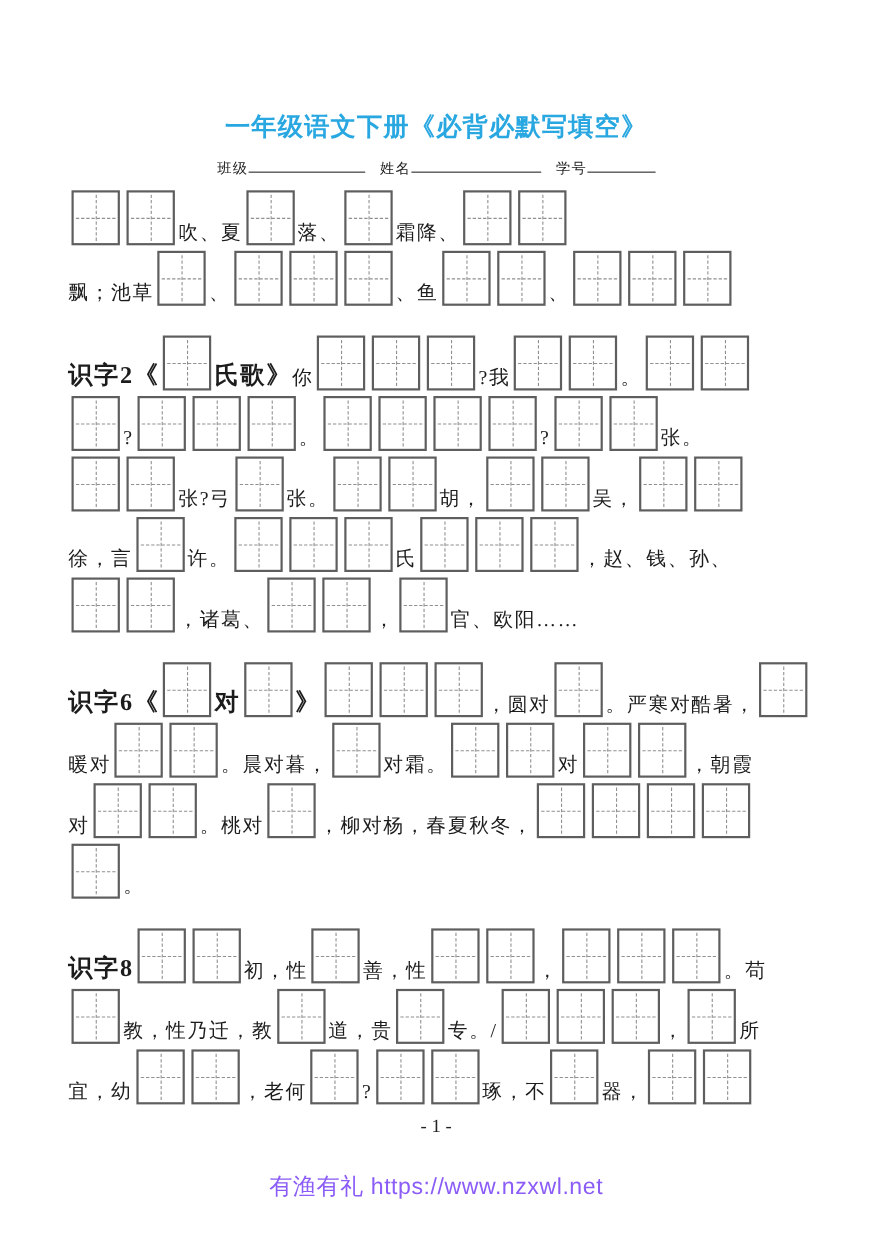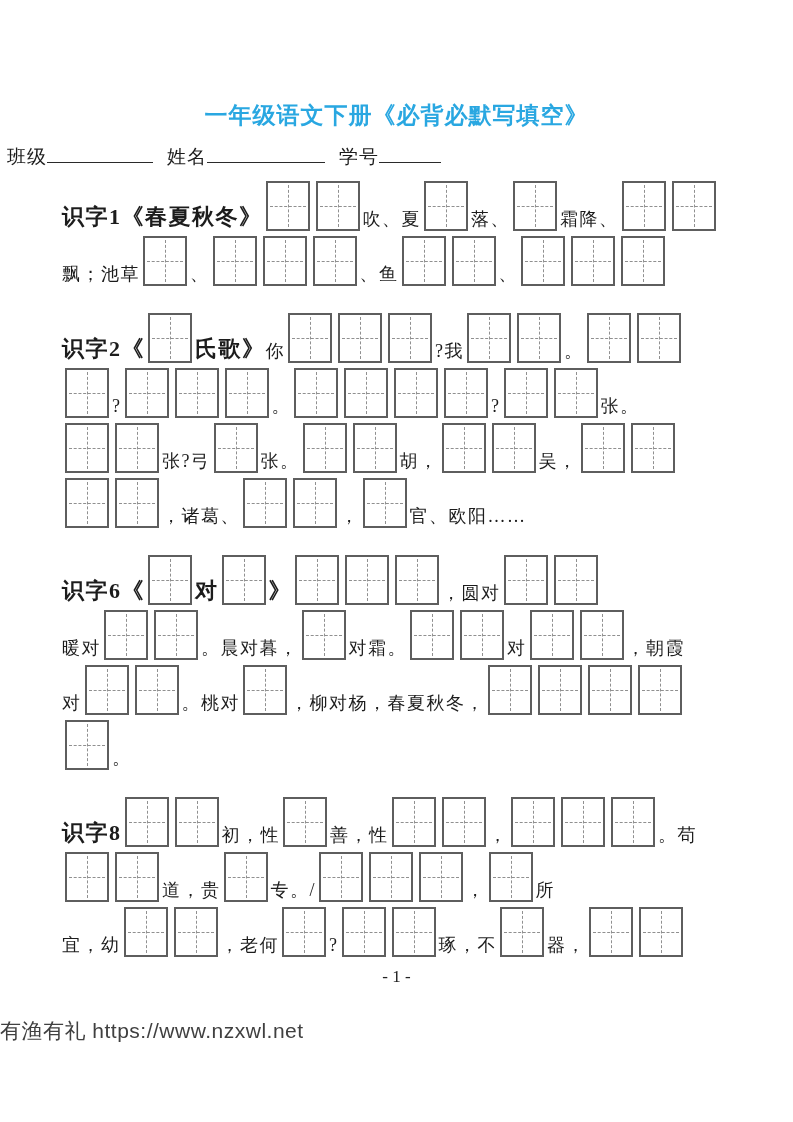--- a/index.html
+++ b/index.html
@@ -14,22 +14,22 @@
   .title{
     margin:100px 0 0 0;
     text-align:center;
     font-family:Liberation Serif, serif;
     font-weight:bold;
     font-size:23px;
     letter-spacing:1px;
   }
   .info-row{
     margin-top:12px;
-    text-align:left;
-    font-size:19px;
+    text-align:center;
+    font-size:13px;
     letter-spacing:1px;
     white-space:nowrap;
   }
   .info-field{display:inline-block;margin:0 7px;}
   .blank{
     display:inline-block;
     border-bottom:1.5px solid #2a2a2a;
     height:1em;
     vertical-align:baseline;
   }
@@ -76,42 +76,41 @@
     border-top:1px dashed #909090;
   }
   .page-number{
     margin-top:10px;
     text-align:center;
     font-size:17px;
     color:#222;
   }
   .footer{
     margin-top:30px;
-    text-align:left;
+    text-align:center;
     font-family:"Liberation Sans","DejaVu Sans",sans-serif;
     font-size:21px;
-    color:#404040;
+    color:#8b5cf6;
     letter-spacing:0.5px;
   }
 </style>
 </head>
 <body>
 
 <div class="page">
 
   <div class="title" style="color: rgb(41, 167, 225);">一年级语文下册《必背必默写填空》</div>
 
   <div class="info-row">
     <span class="info-field"><span>班级</span><span class="blank w1"></span></span><span class="info-field"><span>姓名</span><span class="blank w2"></span></span><span class="info-field"><span>学号</span><span class="blank w3"></span></span>
   </div>
 
   <div class="content">
       <div class="section">
         <div class="line">
-          <span class="txt bold">识字1《春夏秋冬》</span>
           <div class="tzg"></div>
           <div class="tzg"></div>
           <span class="txt">吹、夏</span>
           <div class="tzg"></div>
           <span class="txt">落、</span>
           <div class="tzg"></div>
           <span class="txt">霜降、</span>
           <div class="tzg"></div>
           <div class="tzg"></div>
         </div>
@@ -172,20 +171,33 @@
           <div class="tzg"></div>
           <div class="tzg"></div>
           <span class="txt">胡，</span>
           <div class="tzg"></div>
           <div class="tzg"></div>
           <span class="txt">吴，</span>
           <div class="tzg"></div>
           <div class="tzg"></div>
         </div>
         <div class="line">
+          <span class="txt">徐，言</span>
+          <div class="tzg"></div>
+          <span class="txt">许。</span>
+          <div class="tzg"></div>
+          <div class="tzg"></div>
+          <div class="tzg"></div>
+          <span class="txt">氏</span>
+          <div class="tzg"></div>
+          <div class="tzg"></div>
+          <div class="tzg"></div>
+          <span class="txt">，赵、钱、孙、</span>
+        </div>
+        <div class="line">
           <div class="tzg"></div>
           <div class="tzg"></div>
           <span class="txt">，诸葛、</span>
           <div class="tzg"></div>
           <div class="tzg"></div>
           <span class="txt">，</span>
           <div class="tzg"></div>
           <span class="txt">官、欧阳……</span>
         </div>
       </div>
@@ -194,20 +206,21 @@
           <span class="txt bold">识字6《</span>
           <div class="tzg"></div>
           <span class="txt bold">对</span>
           <div class="tzg"></div>
           <span class="txt bold">》</span>
           <div class="tzg"></div>
           <div class="tzg"></div>
           <div class="tzg"></div>
           <span class="txt">，圆对</span>
           <div class="tzg"></div>
+          <span class="txt">。严寒对酷暑，</span>
           <div class="tzg"></div>
         </div>
         <div class="line">
           <span class="txt">暖对</span>
           <div class="tzg"></div>
           <div class="tzg"></div>
           <span class="txt">。晨对暮，</span>
           <div class="tzg"></div>
           <span class="txt">对霜。</span>
           <div class="tzg"></div>
@@ -245,20 +258,21 @@
           <div class="tzg"></div>
           <div class="tzg"></div>
           <span class="txt">，</span>
           <div class="tzg"></div>
           <div class="tzg"></div>
           <div class="tzg"></div>
           <span class="txt">。苟</span>
         </div>
         <div class="line">
           <div class="tzg"></div>
+          <span class="txt">教，性乃迁，教</span>
           <div class="tzg"></div>
           <span class="txt">道，贵</span>
           <div class="tzg"></div>
           <span class="txt">专。/</span>
           <div class="tzg"></div>
           <div class="tzg"></div>
           <div class="tzg"></div>
           <span class="txt">，</span>
           <div class="tzg"></div>
           <span class="txt">所</span>

